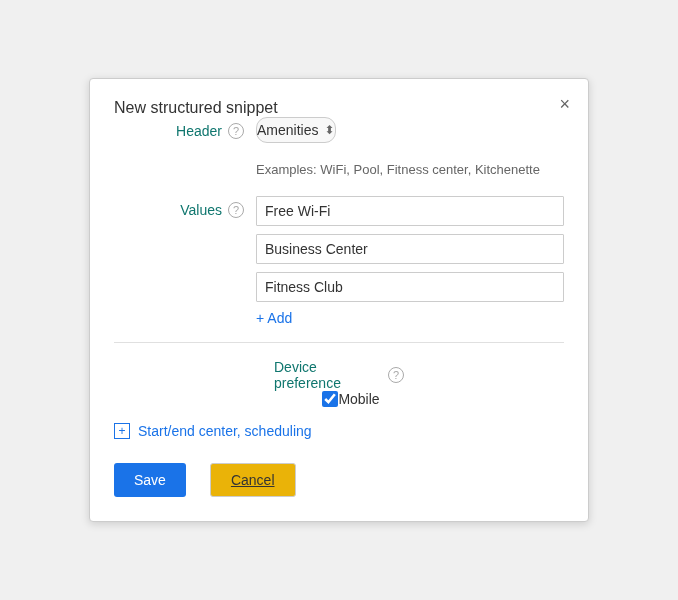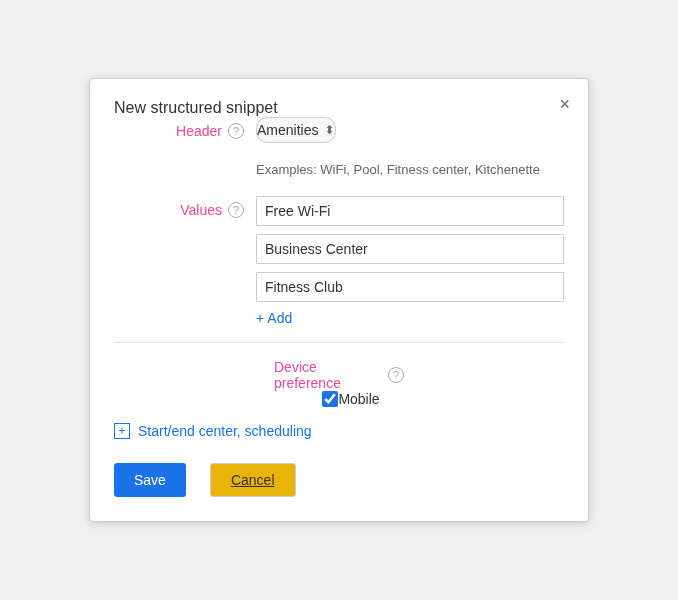--- a/index.html
+++ b/index.html
@@ -66,21 +66,21 @@
       display: flex;
       align-items: center;
       width: 130px;
       padding-top: 6px;
       justify-content: flex-end;
       flex-shrink: 0;
     }
 
     .label-text {
       margin-right: 6px;
-      color: #ec4899;
+      color: #0f766e;
     }
 
     .help-icon {
       display: inline-flex;
       align-items: center;
       justify-content: center;
       width: 16px;
       height: 16px;
       border: 1px solid #aaa;
       border-radius: 50%;

